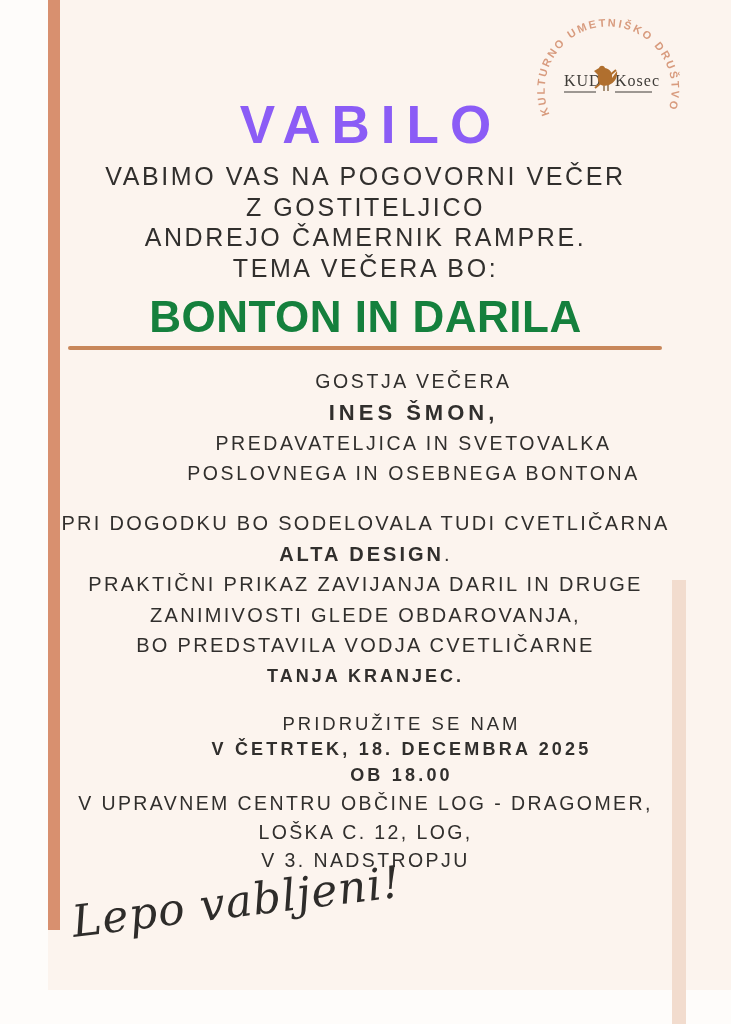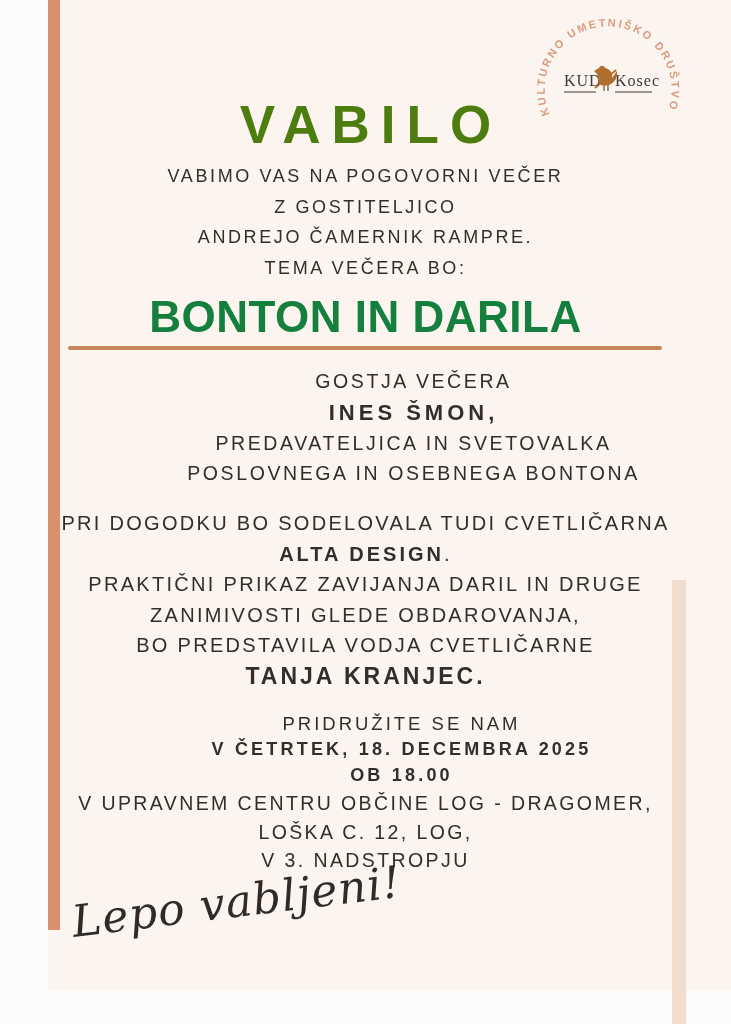--- a/index.html
+++ b/index.html
@@ -34,25 +34,25 @@
   .center-block {
     position: absolute; left:0; width:731px; text-align:center;
   }
   .title {
     top: 94px;
     font-size: 53px;
     font-weight: 700;
     letter-spacing: 11px;
     padding-left: 11px;
     box-sizing: border-box;
-    color: #4d7c0f;
+    color: #8b5cf6;
   }
   .intro {
     top: 161px;
-    font-size: 18px;
+    font-size: 25px;
     line-height: 30.5px;
     letter-spacing: 2.6px;
   }
   .headline {
     top: 292px;
     font-size: 44px;
     font-weight: 800;
     letter-spacing: 0.5px;
     color: #15803d;
   }
@@ -74,21 +74,21 @@
     line-height: 31px;
   }
   .florist {
     top: 508px;
     font-size: 20px;
     line-height: 30.6px;
     letter-spacing: 2.3px;
     text-align: center;
   }
   .florist .brand { font-weight: 700; letter-spacing: 3px; }
-  .florist .leader { font-weight: 700; letter-spacing: 3px; font-size: 23px; }
+  .florist .leader { font-weight: 700; letter-spacing: 3px; font-size: 18px; }
   .when {
     top: 711px;
     letter-spacing: 3px;
     padding-left: 36px;
   }
   .when .join-line { font-size: 18.5px; line-height: 25px; }
   .when .date-line, .when .time-line {
     font-size: 18px; font-weight: 700; line-height: 26px; letter-spacing: 3.2px;
   }
   .where {

